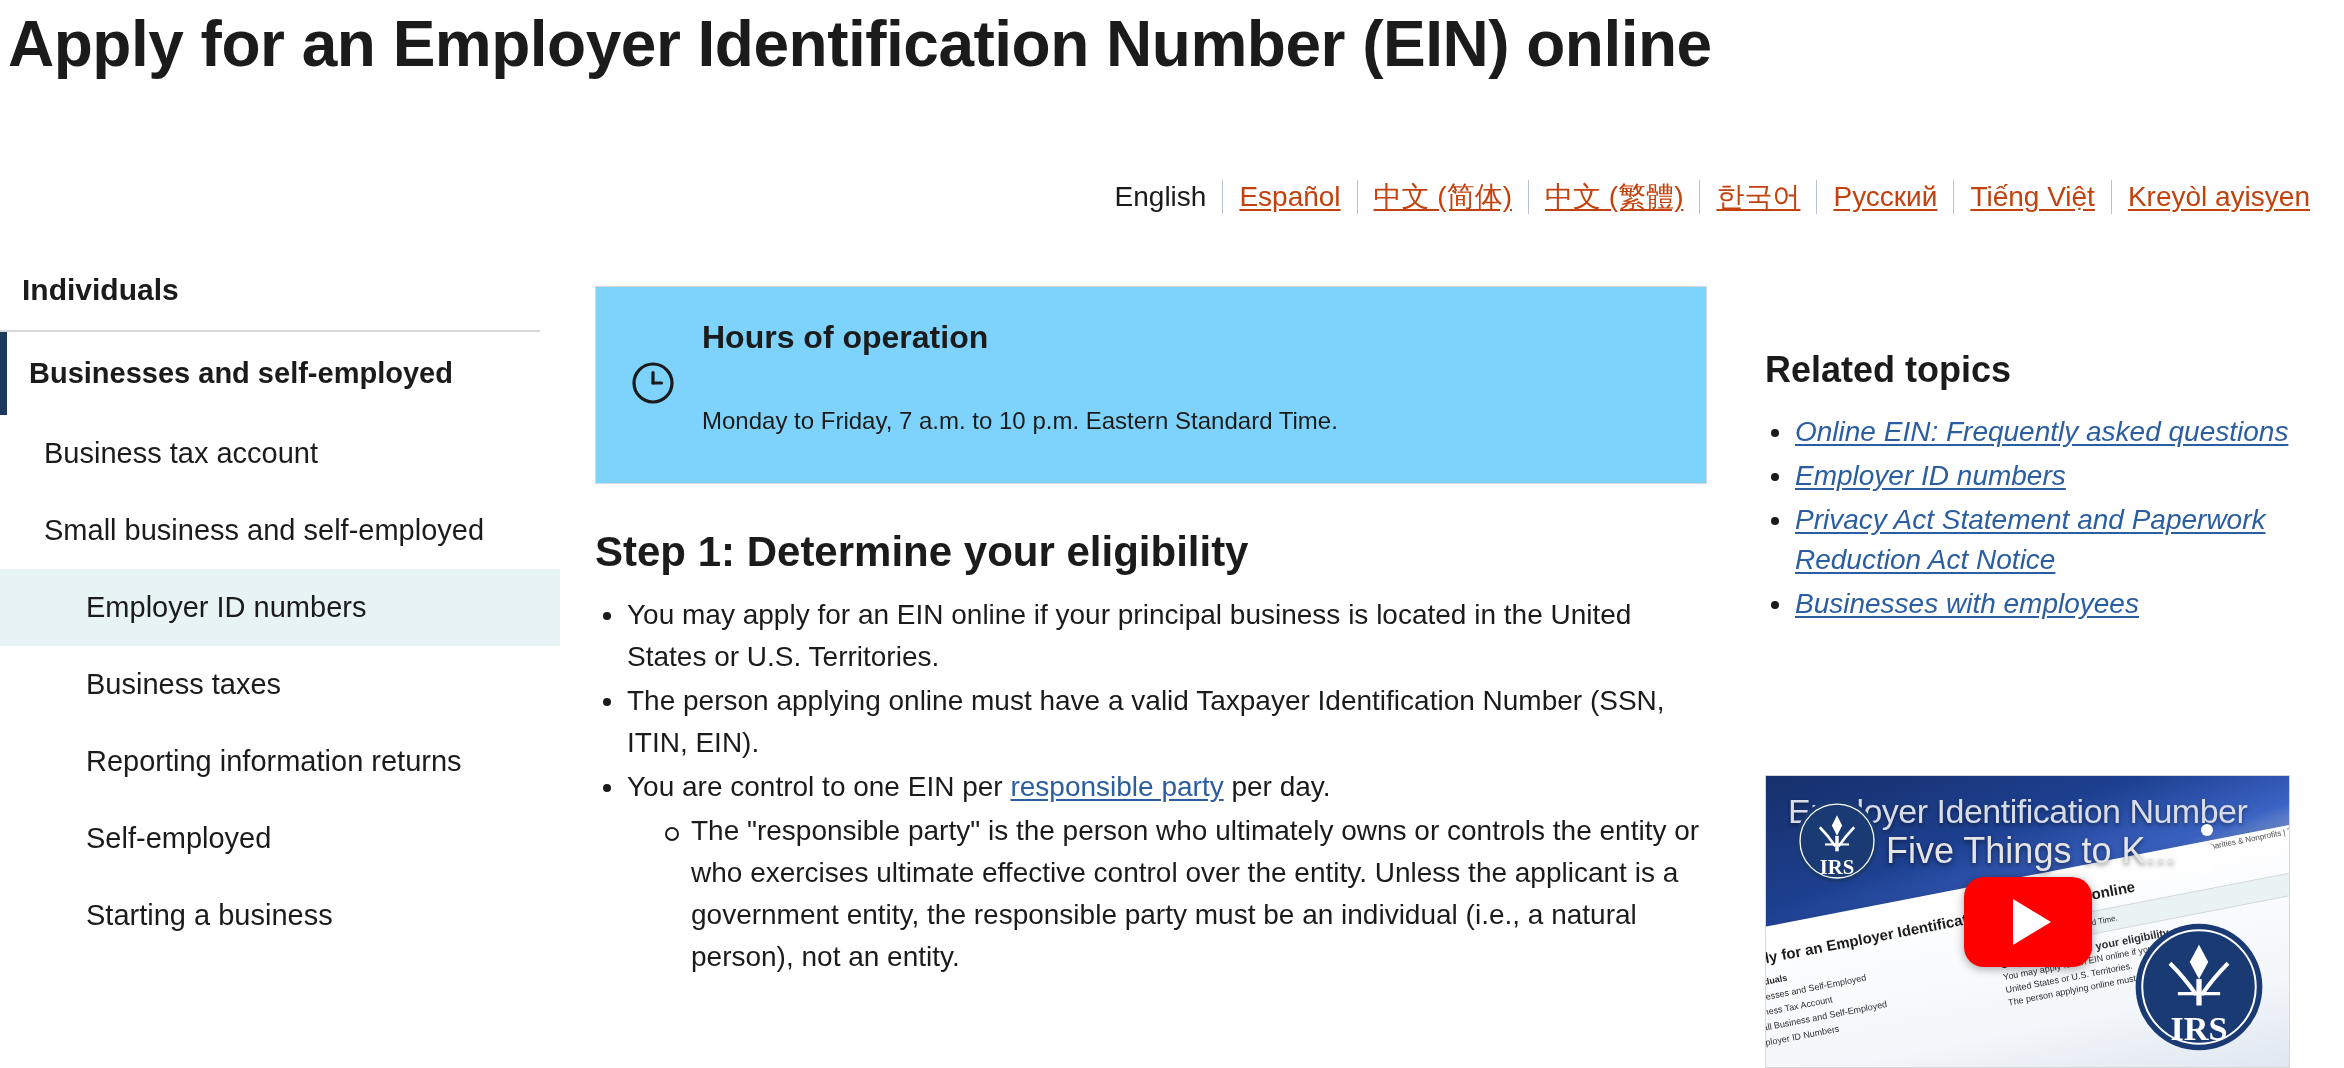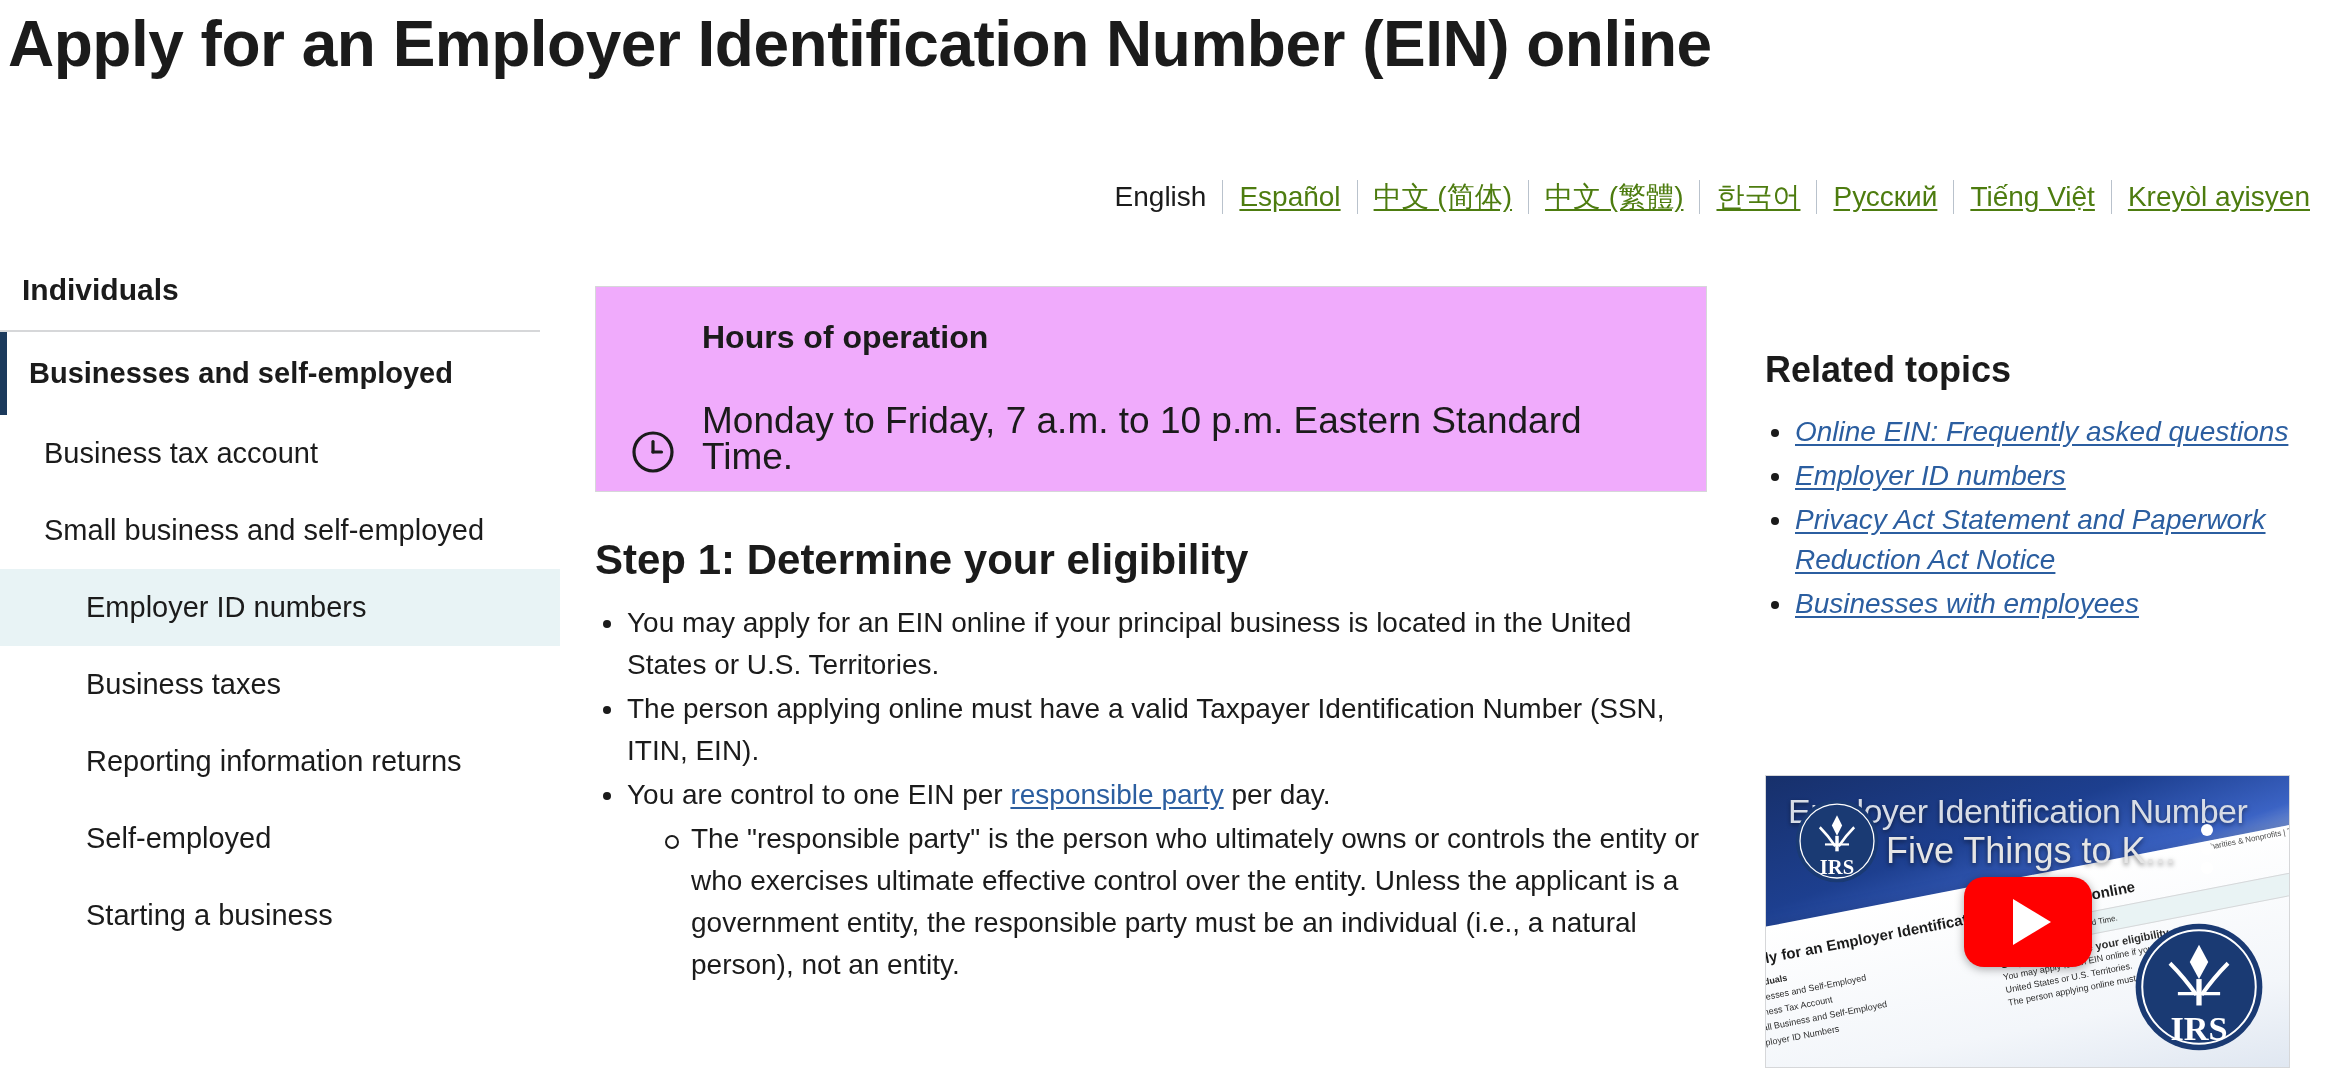--- a/index.html
+++ b/index.html
@@ -47,21 +47,21 @@
   .lang-item {
     padding: 0 16px;
     color: #1b1b1b;
     text-decoration: none;
   }
   .lang-item.is-current {
     color: #1b1b1b;
     text-decoration: none;
   }
   .lang-item.is-link {
-    color: #4d7c0f;
+    color: #c2410c;
     text-decoration: underline;
     text-underline-offset: 3px;
     cursor: pointer;
     text-align: right;
   }
   .lang-sep {
     width: 1px;
     height: 34px;
     background: #b9c2cc;
   }
@@ -110,43 +110,43 @@
 
   
   .main {
     position: absolute;
     left: 595px;
     top: 286px;
     width: 1112px;
   }
 
   .hours-box {
-    background: #f0abfc;
+    background: #7dd3fc;
     border: 1px solid #d6d7d9;
-    padding: 30px 34px 16px 34px;
+    padding: 30px 34px 44px 34px;
     display: flex;
-    align-items: flex-end;
+    align-items: center;
   }
   .clock-icon {
     flex: 0 0 auto;
     width: 46px;
     height: 46px;
     margin-top: 10px;
     margin-right: 26px;
   }
   .hours-text { flex: 1 1 auto; }
   .hours-title {
     font-size: 32px;
     line-height: 40px;
     font-weight: 700;
     color: #1b1b1b;
     margin-bottom: 18px;
   }
   .hours-detail {
-    font-size: 37px;
+    font-size: 24px;
     line-height: 36px;
     color: #1b1b1b;
     margin-top: 46px;
   }
 
   .step-heading {
     font-size: 42px;
     line-height: 52px;
     font-weight: 700;
     color: #1b1b1b;

